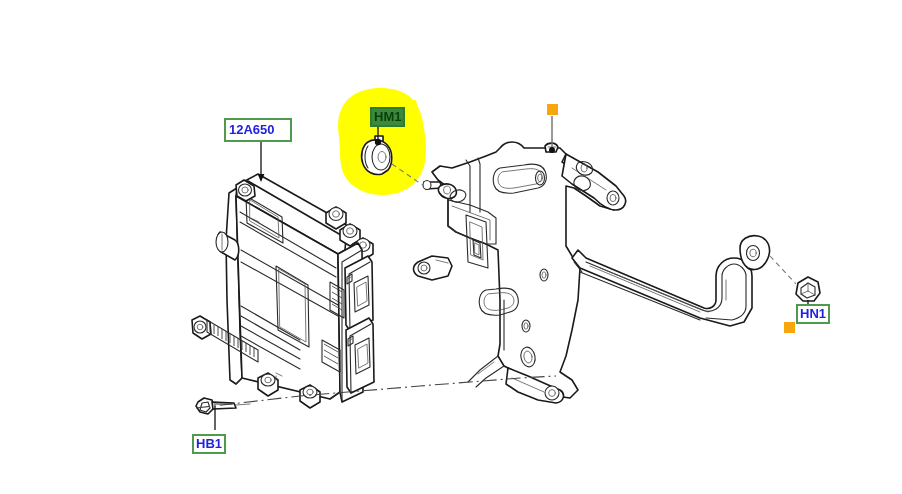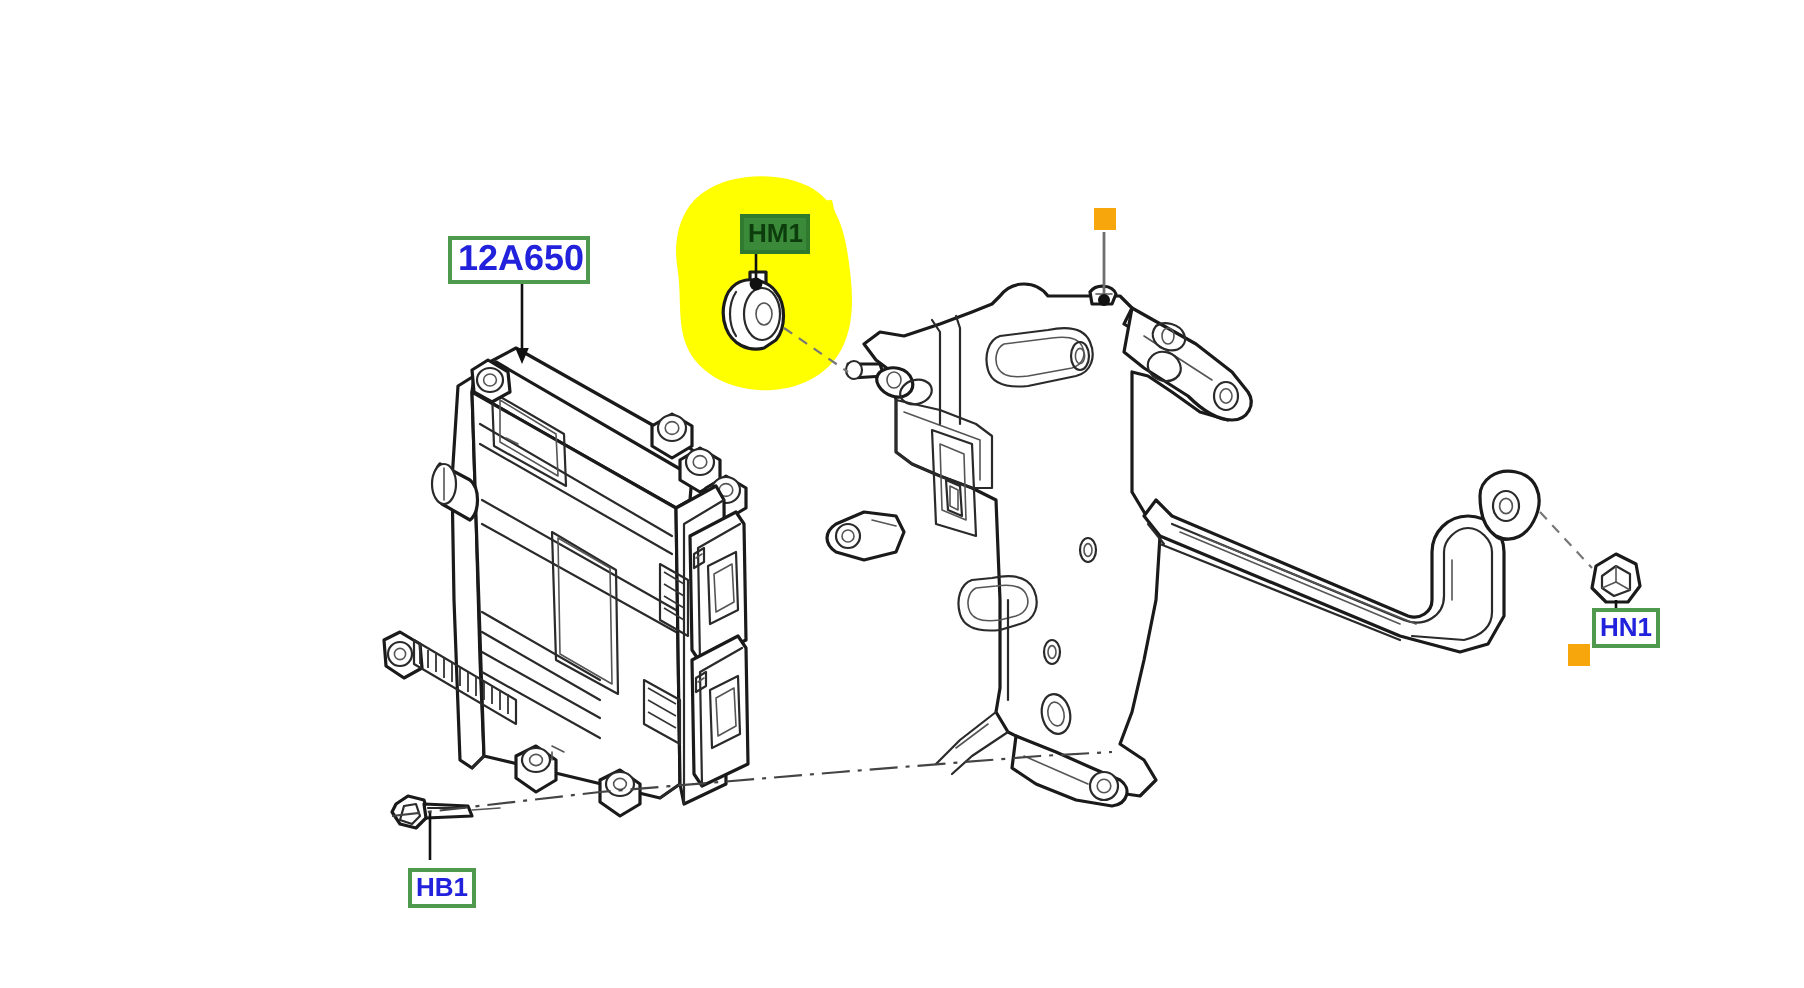--- a/index.html
+++ b/index.html
@@ -28,24 +28,24 @@
   }
   
   .callout {
     position: absolute;
     box-sizing: border-box;
     border: 2px solid #4f9a4f;
     background: #ffffff;
     color: #2222dd;
     font-family: "Liberation Sans", sans-serif;
     font-weight: bold;
-    font-size: 18px;
+    font-size: 13px;
     line-height: 17px;
     letter-spacing: 0px;
-    padding: 1px 1px 2px 3px;
+    padding: 1px 15px 2px 3px;
     white-space: nowrap;
     z-index: 40;
   }
   .callout.inverted {
     background: #3a8a3a;
     color: #0d3d0d;
     border-color: #2f7a2f;
   }
   .callout.small {
     font-size: 13px;
@@ -469,17 +469,17 @@
 
   </svg>
 
   <div class="orange-marker" style="left:547px; top:104px;"></div>
   <div class="orange-marker" style="left:784px; top:322px;"></div>
 
   <div class="callout" style="left:224px; top:118px;">12A650</div>
 
   <div class="callout inverted small" style="left:370px; top:107px;">HM1</div>
 
-  <div class="callout small" style="left:204px; top:434px;">HB1</div>
+  <div class="callout small" style="left:192px; top:434px;">HB1</div>
 
   <div class="callout small" style="left:796px; top:304px;">HN1</div>
 
 </div>
 
 </body></html>

